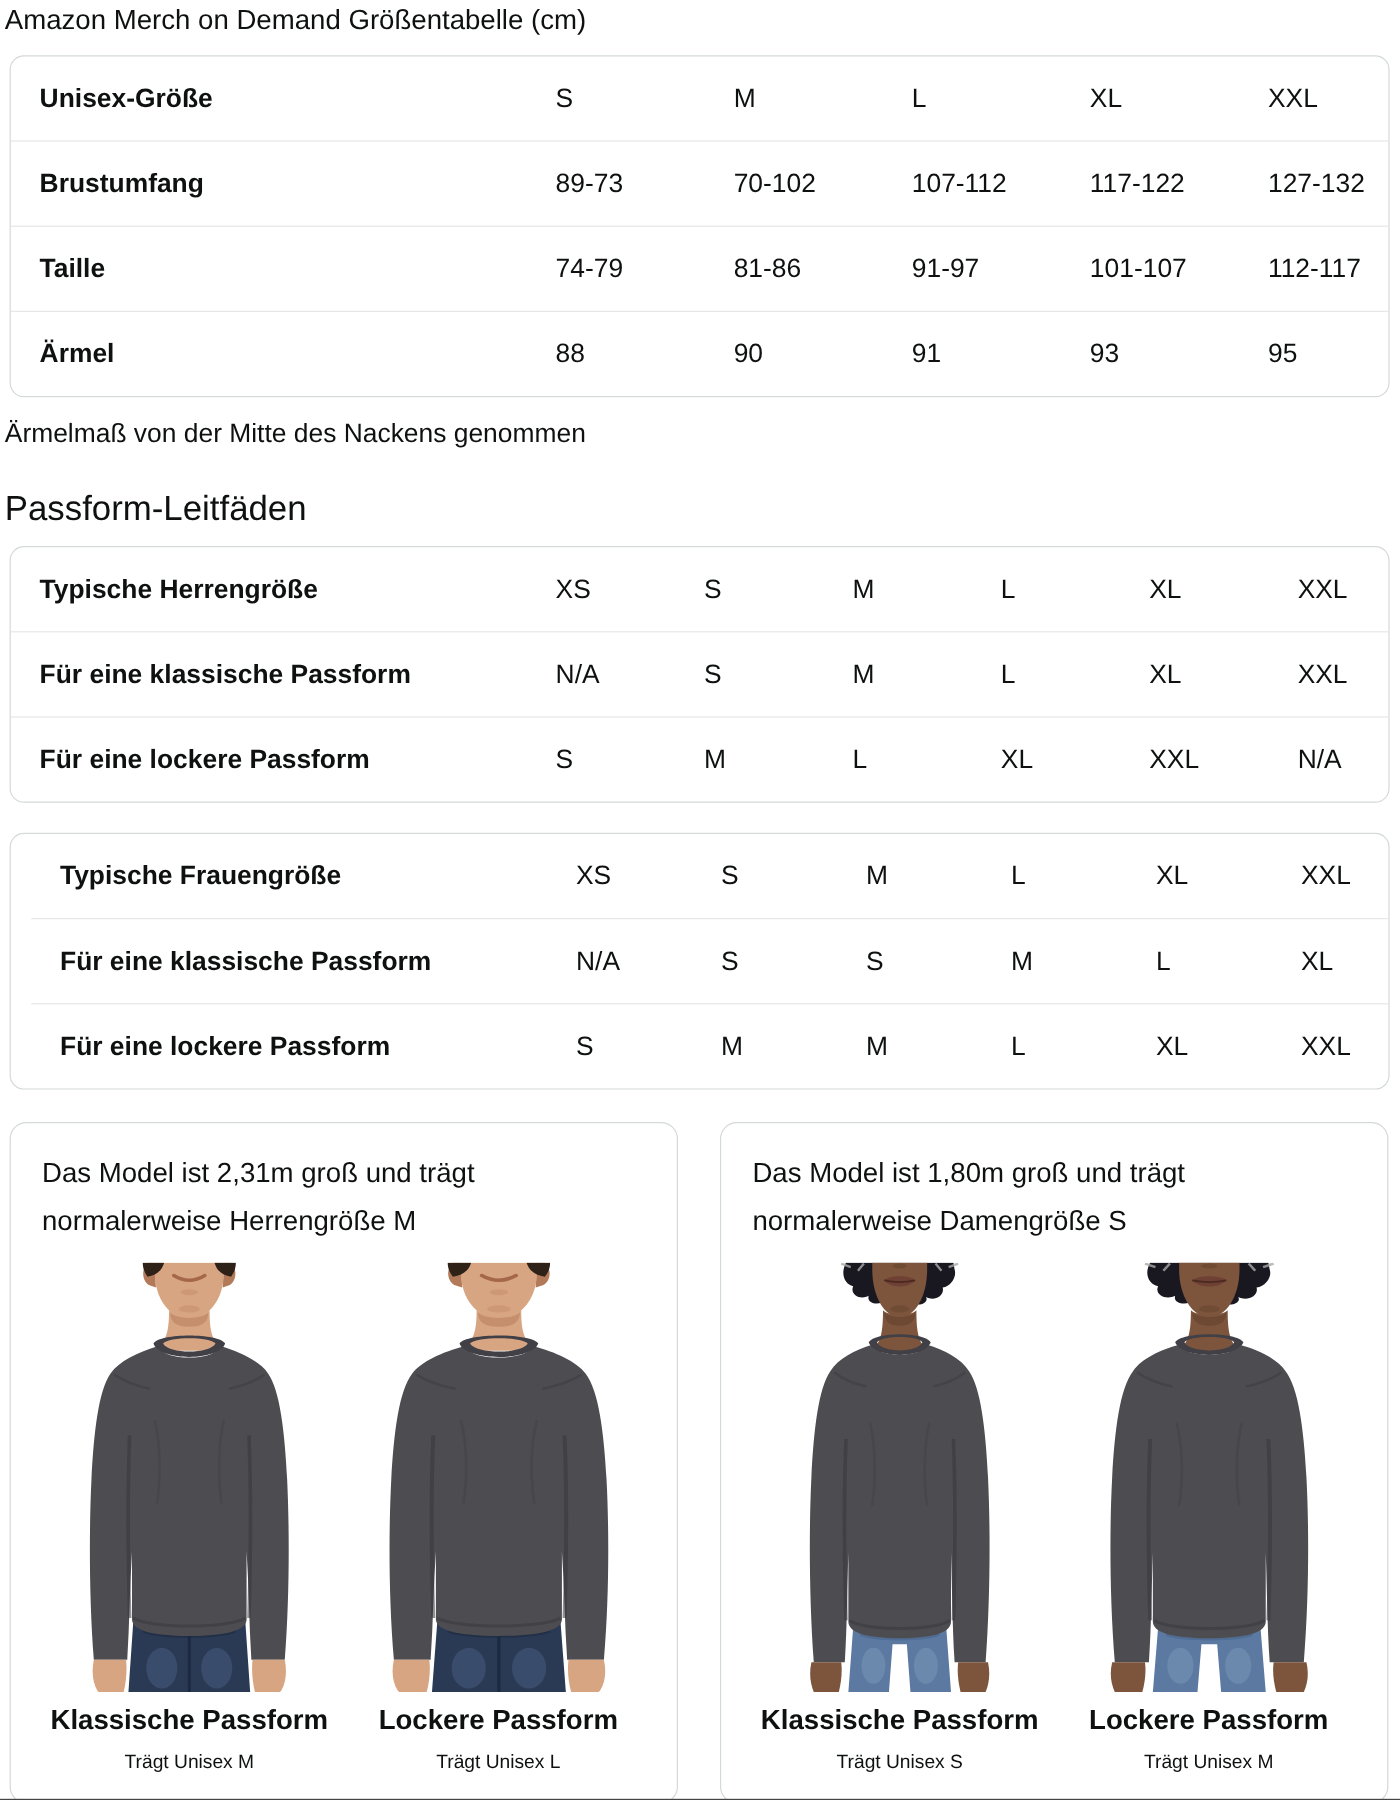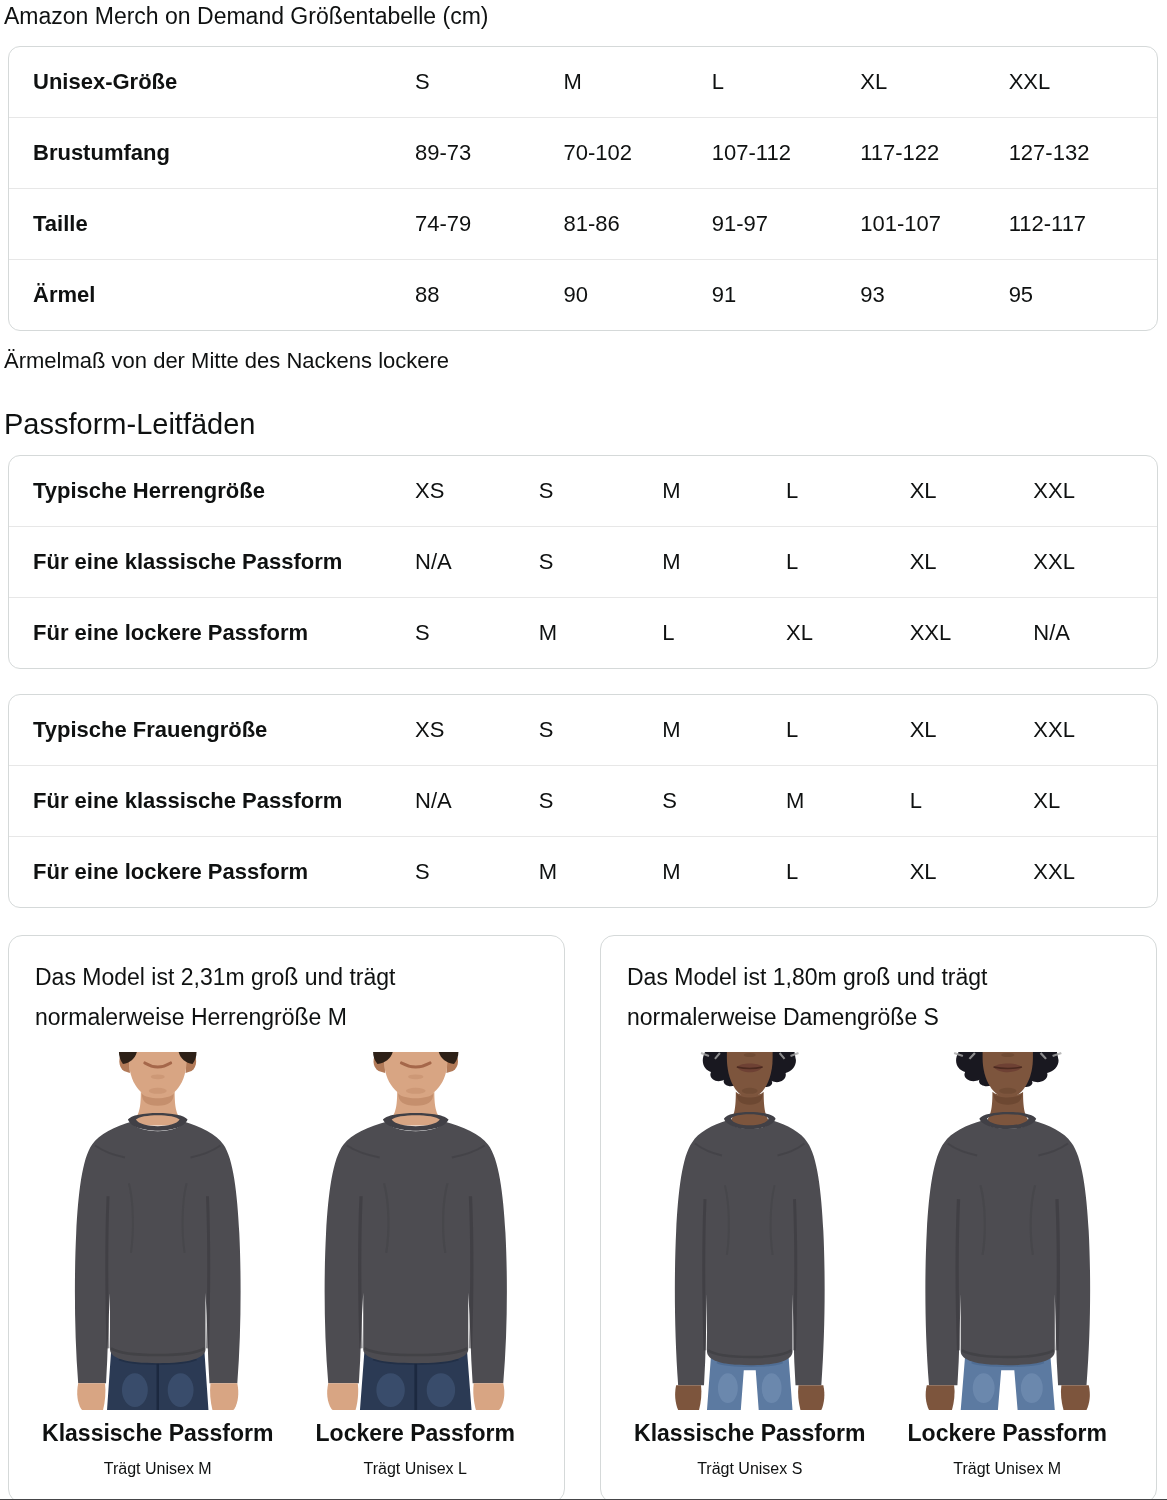--- a/index.html
+++ b/index.html
@@ -13,22 +13,22 @@
   
   .page-title{font-size:23px;font-weight:400;margin:3px 0 0 4px;line-height:27px;}
   .note-text{font-size:22px;margin:17px 0 0 4px;line-height:26px;}
   .section-heading{font-size:29px;font-weight:400;margin:37px 0 0 4px;line-height:27px;}
 
   
   .size-card{
     box-sizing:border-box;width:1150px;margin-left:8px;background:#fff;
     border:1px solid #D5D9D9;border-radius:12px;overflow:hidden;
   }
-  .mt16{margin-top:16px;} .mt17{margin-top:17px;} .mt25{margin-top:25px;}
-  .t-row{display:flex;align-items:center;height:70px;padding-left:24px;}
+  .mt16{margin-top:16px;} .mt17{margin-top:17px;} .mt25{margin-top:25px;padding-left:17px;}
+  .t-row{display:flex;align-items:center;height:70px;padding-left:24px;gap:48px;}
   .t-row + .t-row{border-top:1px solid #E7E7E7;}
   .t-label{width:382px;flex:0 0 382px;font-weight:700;font-size:22px;}
   .t-cell{flex:1;font-size:22px;}
 
   
   .cards-row{display:flex;gap:35px;margin:27px 0 0 8px;}
   .model-card{
     box-sizing:border-box;width:557px;height:568px;background:#fff;
     border:1px solid #D5D9D9;border-radius:14px;padding:21px 20px 14px 20px;
   }
@@ -152,21 +152,21 @@
     <div class="t-row">
       <div class="t-label">Ärmel</div>
       <div class="t-cell">88</div>
       <div class="t-cell">90</div>
       <div class="t-cell">91</div>
       <div class="t-cell">93</div>
       <div class="t-cell">95</div>
     </div>
   </section>
 
-  <p class="note-text">Ärmelmaß von der Mitte des Nackens lockere</p>
+  <p class="note-text">Ärmelmaß von der Mitte des Nackens genommen</p>
 
   <h2 class="section-heading">Passform-Leitfäden</h2>
 
   <section class="size-card mt17">
     <div class="t-row">
       <div class="t-label">Typische Herrengröße</div>
       <div class="t-cell">XS</div>
       <div class="t-cell">S</div>
       <div class="t-cell">M</div>
       <div class="t-cell">L</div>

